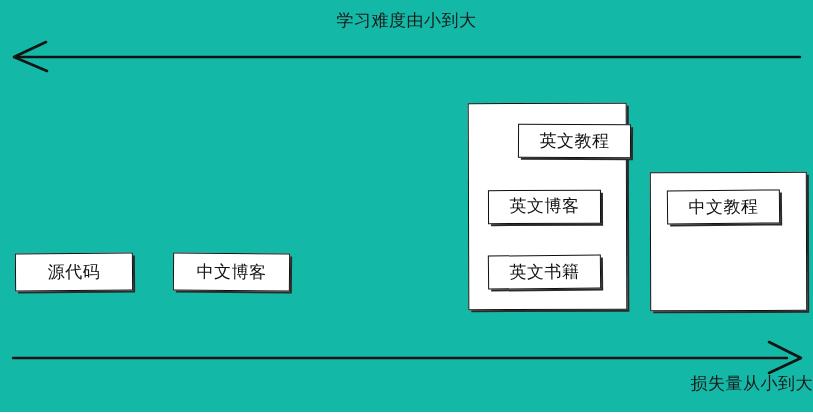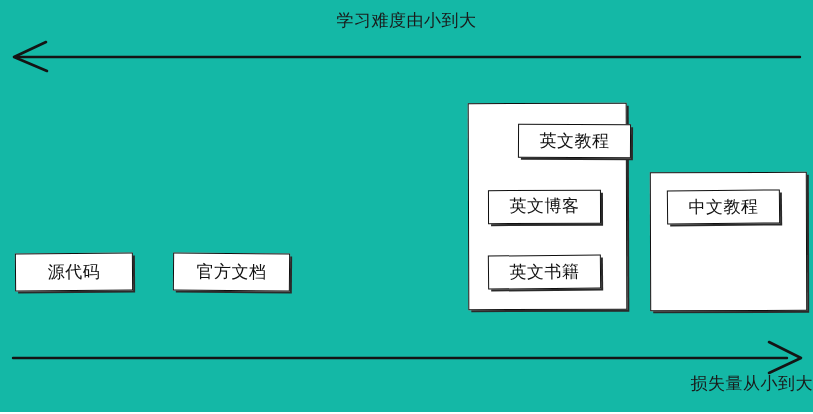--- a/index.html
+++ b/index.html
@@ -106,21 +106,21 @@
       <line x1="13" y1="358" x2="787" y2="358" stroke="#141414" stroke-width="2.4" stroke-linecap="round"></line>
       <polyline points="769,342 801,358 769,373" fill="none" stroke="#141414" stroke-width="2.6" stroke-linecap="round" stroke-linejoin="round"></polyline>
     </g>
   </svg>
 
   <div class="node-box sk1" style="left:15px; top:253px; width:118px; height:38px;">
     <span class="node-label">源代码</span>
   </div>
 
   <div class="node-box sk2" style="left:173px; top:253px; width:117px; height:38px;">
-    <span class="node-label">官方文档</span>
+    <span class="node-label">中文博客</span>
   </div>
 
 
   <div class="group-box sk3" style="left:468px; top:103px; width:159px; height:207px;"></div>
 
   <div class="node-box sk4" style="left:488px; top:124px; width:113px; height:34px;">
     <span class="node-label">英文教程</span>
   </div>
 
   <div class="node-box sk3" style="left:488px; top:190px; width:113px; height:34px;">

